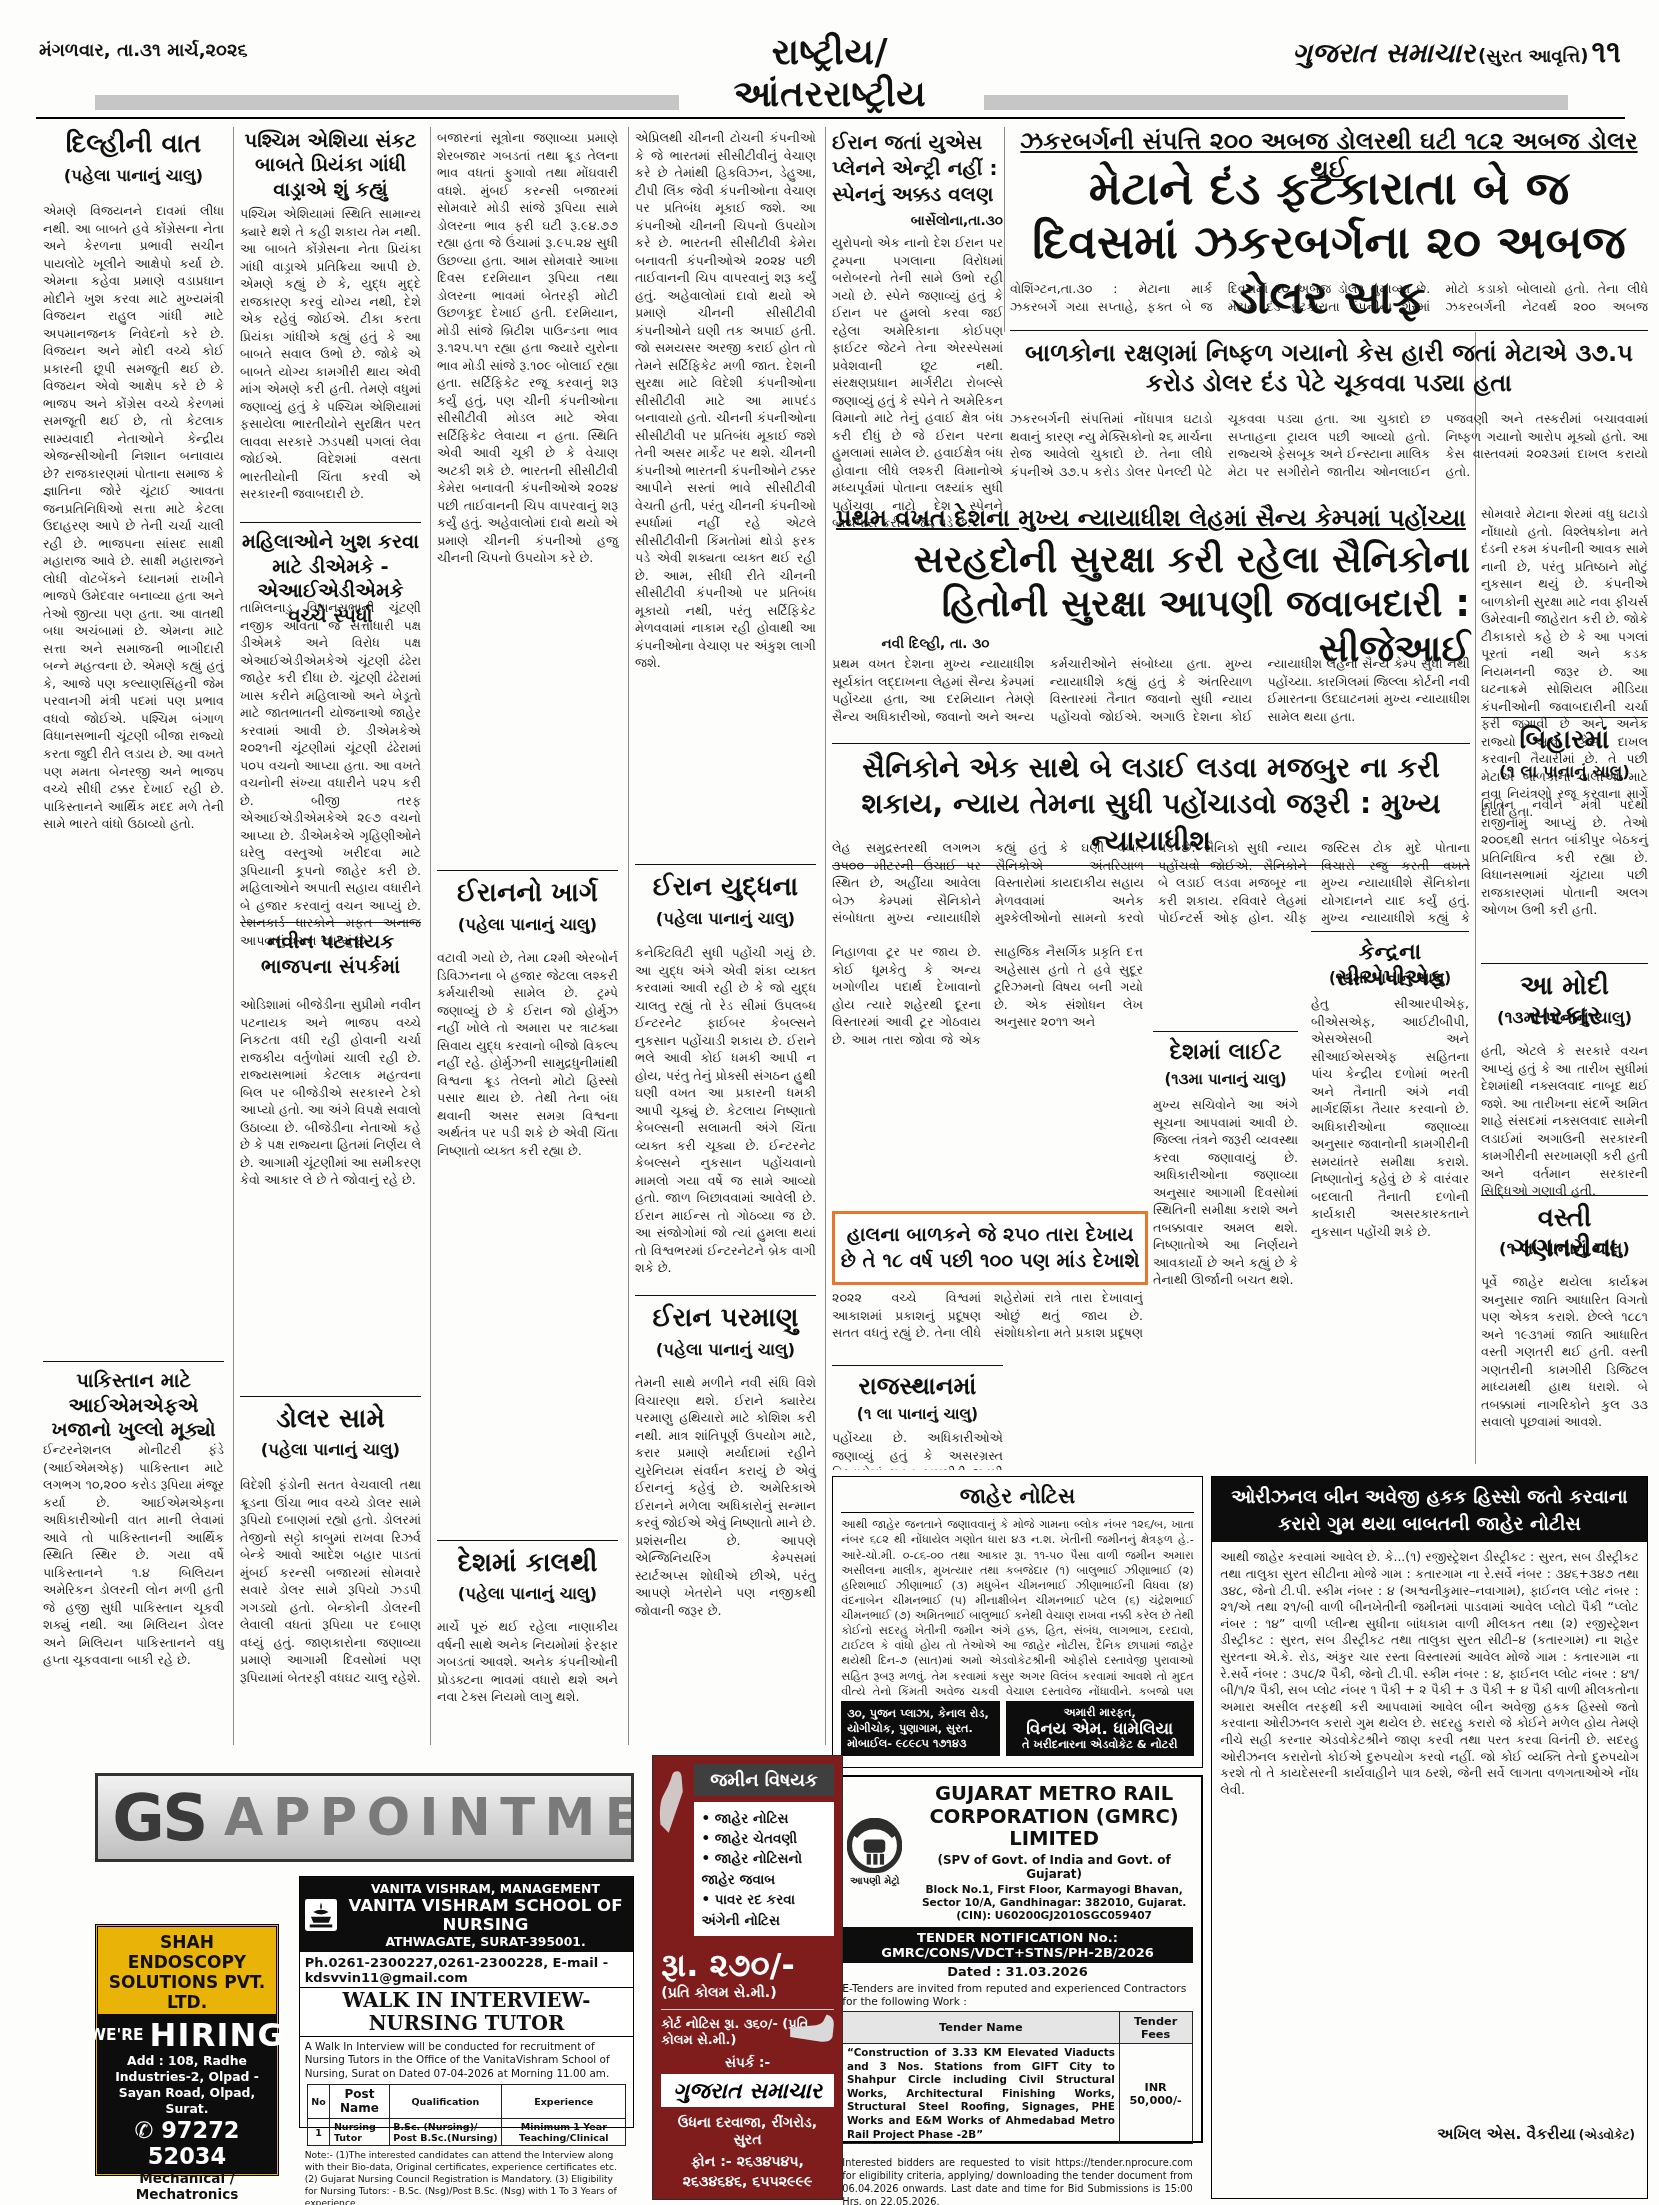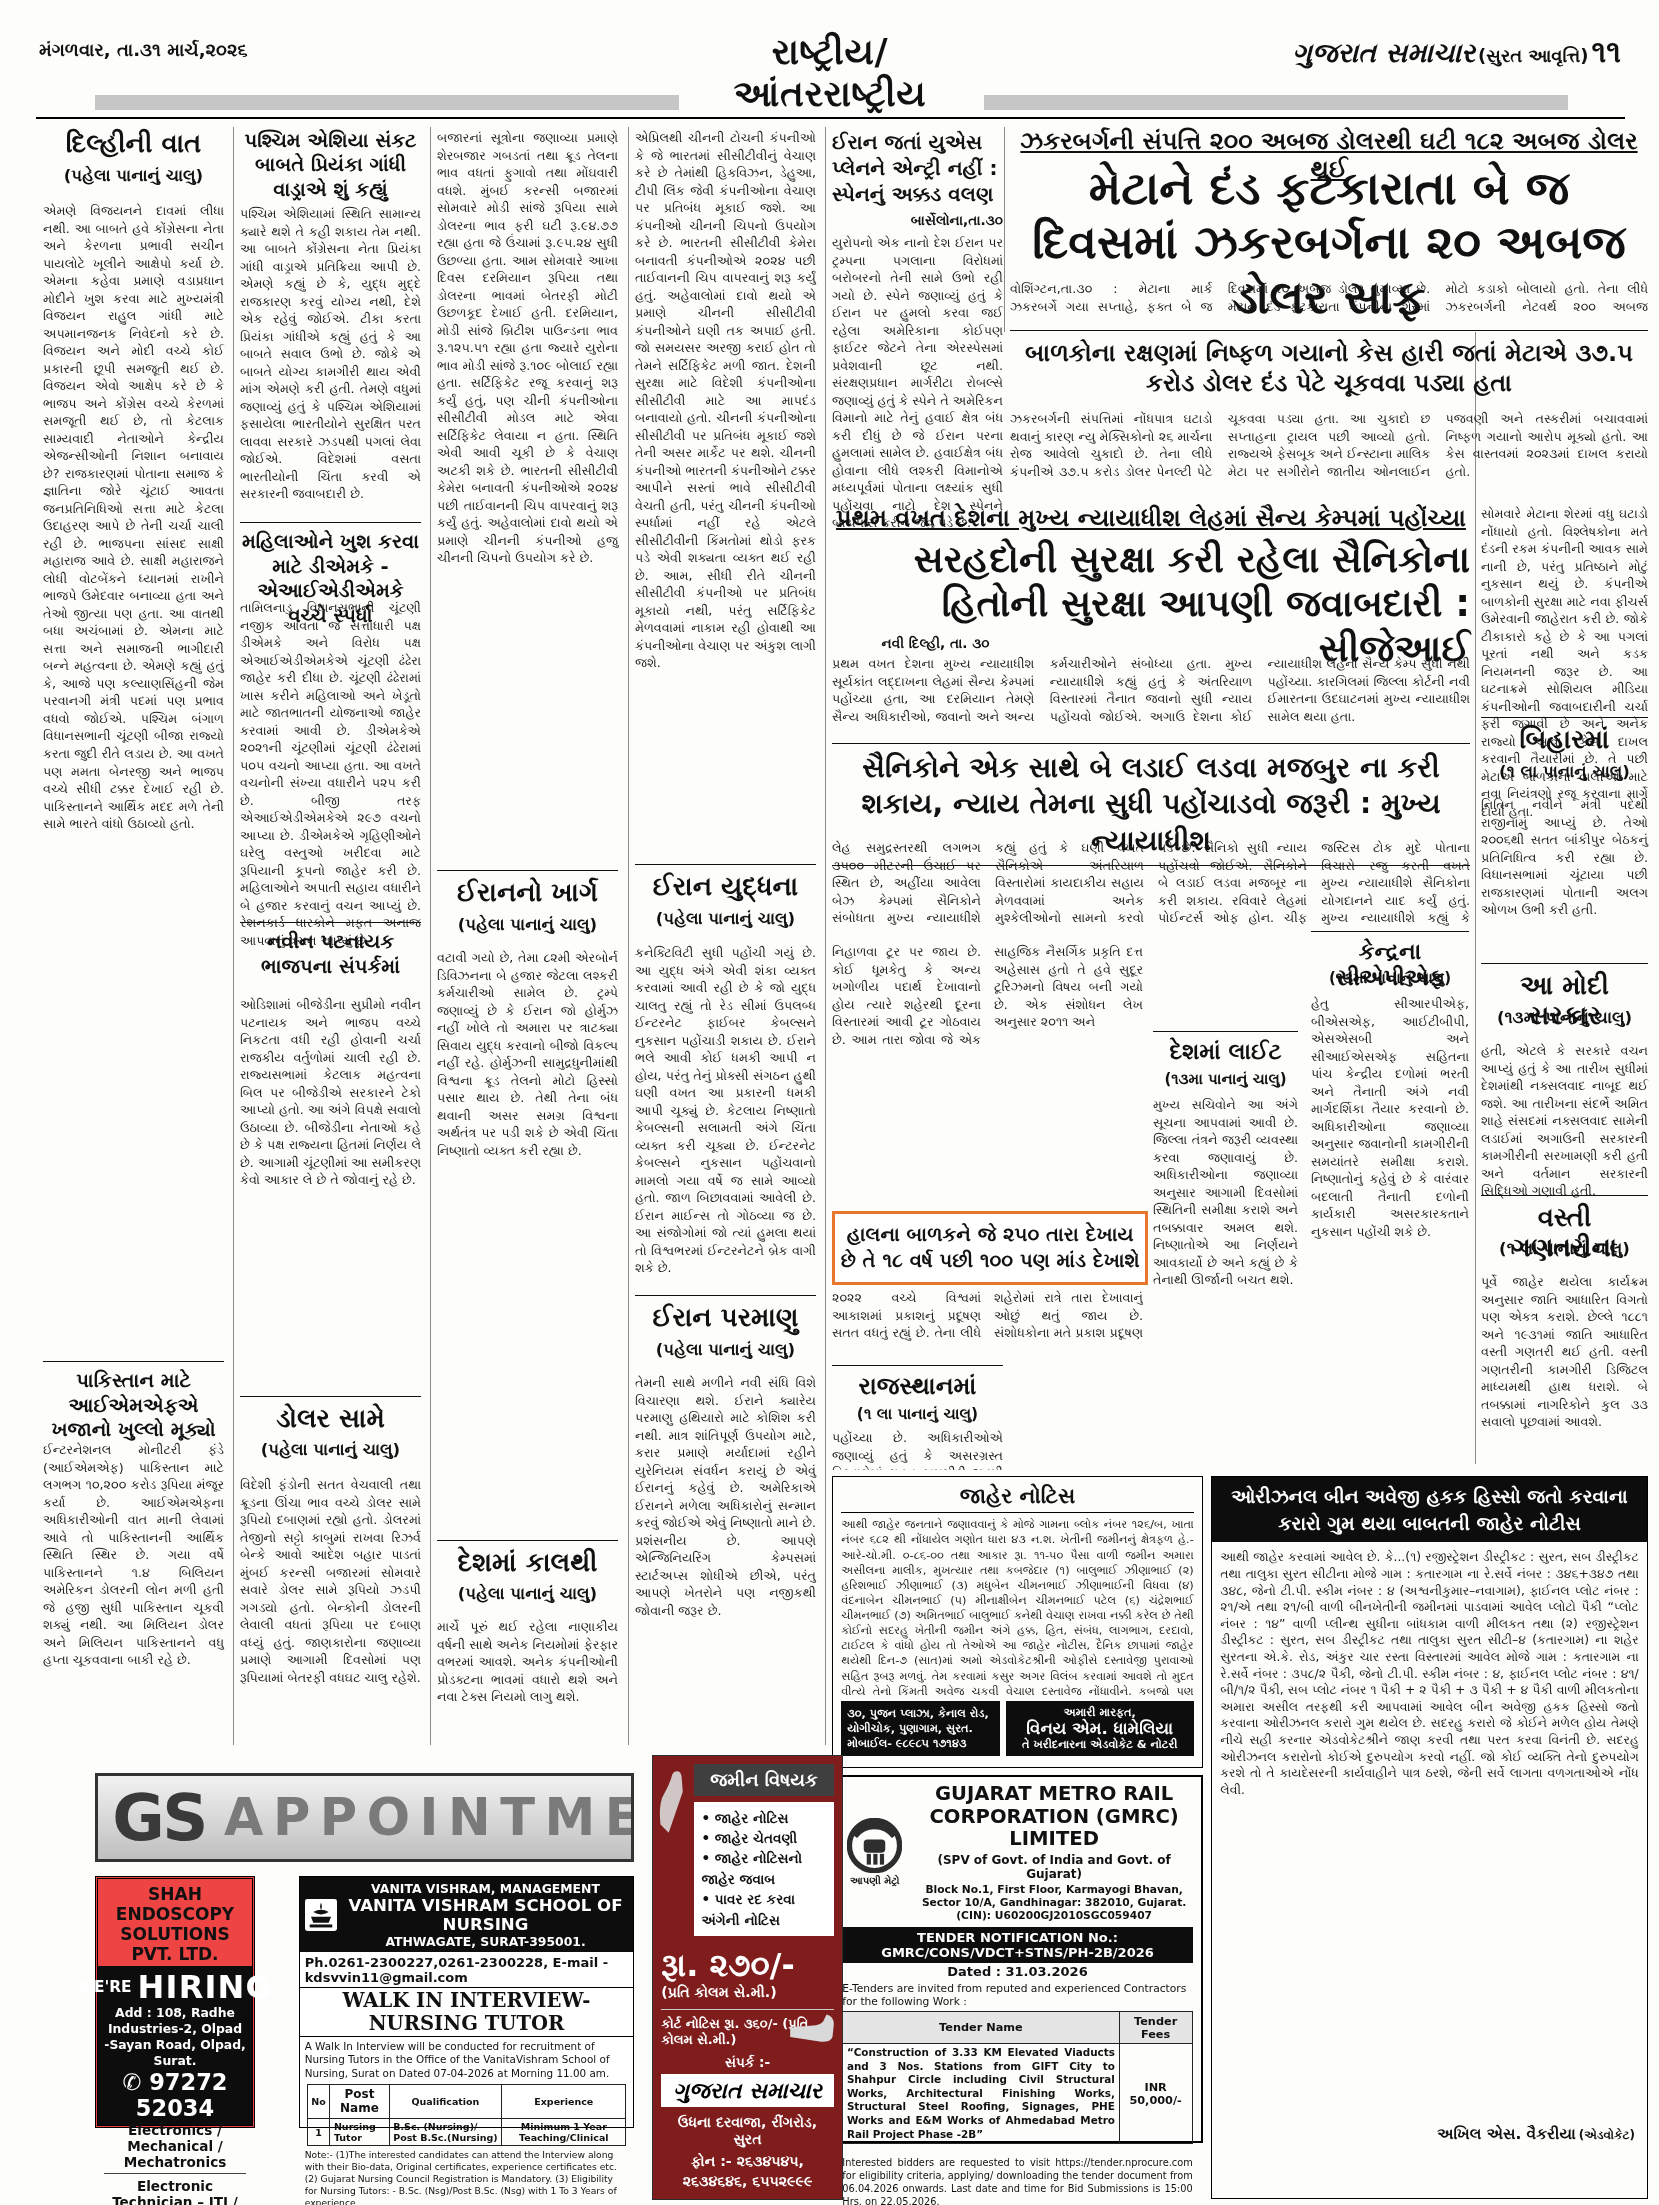--- a/index.html
+++ b/index.html
@@ -60,21 +60,21 @@
   <div class="abs sec-title rule-top" style="left:240px;top:1396px;width:181px;">ડોલર સામે</div>
   <div class="abs sec-cont" style="left:240px;top:1439px;width:181px;">(પહેલા પાનાનું ચાલુ)</div>
   <div class="abs body-txt" style="left:240px;top:1476px;width:181px;height:267px;">વિદેશી ફંડોની સતત વેચવાલી તથા ક્રૂડના ઊંચા ભાવ વચ્ચે ડોલર સામે રૂપિયો દબાણમાં રહ્યો હતો. ડોલરમાં તેજીનો સટ્ટો કાબુમાં રાખવા રિઝર્વ બેન્કે આવો આદેશ બહાર પાડતાં મુંબઈ કરન્સી બજારમાં સોમવારે સવારે ડોલર સામે રૂપિયો ઝડપી ગગડ્યો હતો. બેન્કોની ડોલરની લેવાલી વધતાં રૂપિયા પર દબાણ વધ્યું હતું. જાણકારોના જણાવ્યા પ્રમાણે આગામી દિવસોમાં પણ રૂપિયામાં બેતરફી વધઘટ ચાલુ રહેશે.</div>
 
   <div class="abs body-txt" style="left:437px;top:129px;width:181px;height:735px;">બજારનાં સૂત્રોના જણાવ્યા પ્રમાણે શેરબજાર ગબડતાં તથા ક્રૂડ તેલના ભાવ વધતાં ફુગાવો તથા મોંઘવારી વધશે. મુંબઈ કરન્સી બજારમાં સોમવારે મોડી સાંજે રૂપિયા સામે ડોલરના ભાવ ફરી ઘટી રૂ.૯૪.૭૭ રહ્યા હતા જે ઉંચામાં રૂ.૯૫.૨૪ સુધી ઉછળ્યા હતા. આમ સોમવારે આખા દિવસ દરમિયાન રૂપિયા તથા ડોલરના ભાવમાં બેતરફી મોટી ઉછળકૂદ દેખાઈ હતી. દરમિયાન, મોડી સાંજે બ્રિટીશ પાઉન્ડના ભાવ રૂ.૧૨૫.૫૧ રહ્યા હતા જ્યારે યુરોના ભાવ મોડી સાંજે રૂ.૧૦૯ બોલાઈ રહ્યા હતા. સર્ટિફિકેટ રજૂ કરવાનું શરૂ કર્યું હતું, પણ ચીની કંપનીઓના સીસીટીવી મોડલ માટે એવા સર્ટિફિકેટ લેવાયા ન હતા. સ્થિતિ એવી આવી ચૂકી છે કે વેચાણ અટકી શકે છે. ભારતની સીસીટીવી કેમેરા બનાવતી કંપનીઓએ ૨૦૨૪ પછી તાઈવાનની ચિપ વાપરવાનું શરૂ કર્યું હતું. અહેવાલોમાં દાવો થયો એ પ્રમાણે ચીનની કંપનીઓ હજુ ચીનની ચિપનો ઉપયોગ કરે છે.</div>
   <div class="abs sec-title rule-top" style="left:437px;top:870px;width:181px;">ઈરાનનો ખાર્ગ</div>
   <div class="abs sec-cont" style="left:437px;top:914px;width:181px;">(પહેલા પાનાનું ચાલુ)</div>
   <div class="abs body-txt" style="left:437px;top:949px;width:181px;height:581px;">વટાવી ગયો છે, તેમા ૮૨મી એરબોર્ન ડિવિઝનના બે હજાર જેટલા લશ્કરી કર્મચારીઓ સામેલ છે. ટ્રમ્પે જણાવ્યું છે કે ઈરાન જો હોર્મુઝ નહીં ખોલે તો અમારા પર ત્રાટક્યા સિવાય યુદ્ધ કરવાનો બીજો વિકલ્પ નહીં રહે. હોર્મુઝની સામુદ્રધુનીમાંથી વિશ્વના ક્રૂડ તેલનો મોટો હિસ્સો પસાર થાય છે. તેથી તેના બંધ થવાની અસર સમગ્ર વિશ્વના અર્થતંત્ર પર પડી શકે છે એવી ચિંતા નિષ્ણાતો વ્યક્ત કરી રહ્યા છે.</div>
   <div class="abs sec-title rule-top" style="left:437px;top:1540px;width:181px;text-align:center;">દેશમાં કાલથી</div>
   <div class="abs sec-cont" style="left:437px;top:1583px;width:181px;">(પહેલા પાનાનું ચાલુ)</div>
-  <div class="abs body-txt" style="left:437px;top:1618px;width:181px;height:124px;">માર્ચે પૂરું થઈ રહેલા નાણાકીય વર્ષની સાથે અનેક નિયમોમાં ફેરફાર વભરમાં આવશે. અનેક કંપનીઓની પ્રોડક્ટના ભાવમાં વધારો થશે અને નવા ટેક્સ નિયમો લાગુ થશે.</div>
+  <div class="abs body-txt" style="left:437px;top:1618px;width:181px;height:124px;">માર્ચે પૂરું થઈ રહેલા નાણાકીય વર્ષની સાથે અનેક નિયમોમાં ફેરફાર ગબડતાં આવશે. અનેક કંપનીઓની પ્રોડક્ટના ભાવમાં વધારો થશે અને નવા ટેક્સ નિયમો લાગુ થશે.</div>
 
   <div class="abs body-txt" style="left:635px;top:129px;width:181px;height:729px;">એપ્રિલથી ચીનની ટોચની કંપનીઓ કે જે ભારતમાં સીસીટીવીનું વેચાણ કરે છે તેમાંથી હિકવિઝન, ડેહુઆ, ટીપી લિંક જેવી કંપનીઓના વેચાણ પર પ્રતિબંધ મૂકાઈ જશે. આ કંપનીઓ ચીનની ચિપનો ઉપયોગ કરે છે. ભારતની સીસીટીવી કેમેરા બનાવતી કંપનીઓએ ૨૦૨૪ પછી તાઈવાનની ચિપ વાપરવાનું શરૂ કર્યું હતું. અહેવાલોમાં દાવો થયો એ પ્રમાણે ચીનની સીસીટીવી કંપનીઓને ઘણી તક અપાઈ હતી. જો સમયસર અરજી કરાઈ હોત તો તેમને સર્ટિફિકેટ મળી જાત. દેશની સુરક્ષા માટે વિદેશી કંપનીઓના સીસીટીવી માટે આ માપદંડ બનાવાયો હતો. ચીનની કંપનીઓના સીસીટીવી પર પ્રતિબંધ મૂકાઈ જશે તેની અસર માર્કેટ પર થશે. ચીનની કંપનીઓ ભારતની કંપનીઓને ટક્કર આપીને સસ્તાં ભાવે સીસીટીવી વેચતી હતી, પરંતુ ચીનની કંપનીઓ સ્પર્ધામાં નહીં રહે એટલે સીસીટીવીની કિંમતોમાં થોડો ફરક પડે એવી શક્યતા વ્યક્ત થઈ રહી છે. આમ, સીધી રીતે ચીનની સીસીટીવી કંપનીઓ પર પ્રતિબંધ મૂકાયો નથી, પરંતુ સર્ટિફિકેટ મેળવવામાં નાકામ રહી હોવાથી આ કંપનીઓના વેચાણ પર અંકુશ લાગી જશે.</div>
   <div class="abs sec-title rule-top" style="left:635px;top:864px;width:181px;">ઈરાન યુદ્ધના</div>
   <div class="abs sec-cont" style="left:635px;top:908px;width:181px;">(પહેલા પાનાનું ચાલુ)</div>
   <div class="abs body-txt" style="left:635px;top:944px;width:181px;height:344px;">કનેક્ટિવિટી સુધી પહોંચી ગયું છે. આ યુદ્ધ અંગે એવી શંકા વ્યક્ત કરવામાં આવી રહી છે કે જો યુદ્ધ ચાલતુ રહ્યું તો રેડ સીમાં ઉપલબ્ધ ઈન્ટરનેટ ફાઈબર કેબલ્સને નુકસાન પહોંચાડી શકાય છે. ઈરાને ભલે આવી કોઈ ધમકી આપી ન હોય, પરંતુ તેનું પ્રોક્સી સંગઠન હુથી ઘણી વખત આ પ્રકારની ધમકી આપી ચૂક્યું છે. કેટલાય નિષ્ણાતો કેબલ્સની સલામતી અંગે ચિંતા વ્યક્ત કરી ચૂક્યા છે. ઈન્ટરનેટ કેબલ્સને નુકસાન પહોંચવાનો મામલો ગયા વર્ષે જ સામે આવ્યો હતો. જાળ બિછાવવામાં આવેલી છે. ઈરાન માઈન્સ તો ગોઠવ્યા જ છે. આ સંજોગોમાં જો ત્યાં હુમલા થયાં તો વિશ્વભરમાં ઈન્ટરનેટને બ્રેક વાગી શકે છે.</div>
   <div class="abs sec-title rule-top" style="left:635px;top:1295px;width:181px;">ઈરાન પરમાણુ</div>
   <div class="abs sec-cont" style="left:635px;top:1339px;width:181px;">(પહેલા પાનાનું ચાલુ)</div>
   <div class="abs body-txt" style="left:635px;top:1374px;width:181px;height:320px;">તેમની સાથે મળીને નવી સંધિ વિશે વિચારણા થશે. ઈરાને ક્યારેય પરમાણુ હથિયારો માટે કોશિશ કરી નથી. માત્ર શાંતિપૂર્ણ ઉપયોગ માટે, કરાર પ્રમાણે મર્યાદામાં રહીને યુરેનિયમ સંવર્ધન કરાયું છે એવું ઈરાનનું કહેવું છે. અમેરિકાએ ઈરાનને મળેલા અધિકારોનું સન્માન કરવું જોઈએ એવું નિષ્ણાતો માને છે. પ્રશંસનીય છે. આપણે એન્જિનિયરિંગ કેમ્પસમાં સ્ટાર્ટઅપ્સ શોધીએ છીએ, પરંતુ આપણે ખેતરોને પણ નજીકથી જોવાની જરૂર છે.</div>
 
   <div class="abs" style="left:832px;top:129px;width:171px;font-size:20px;font-weight:bold;line-height:1.3;">ઈરાન જતાં યુએસ પ્લેનને એન્ટ્રી નહીં : સ્પેનનું અક્કડ વલણ</div>
@@ -186,21 +186,21 @@
     <span style="font-size:64px;font-weight:900;color:#3a3a3a;letter-spacing:-2.4px;">GS</span>
     <span style="font-size:51px;font-weight:bold;color:#7a7a7a;letter-spacing:9.5px;margin-left:18px;flex:1;">APPOINTMENTS</span>
     <svg width="56" height="77" viewBox="0 0 95 130">
       <circle cx="48" cy="22" r="16" fill="#3c3c3c"></circle>
       <path d="M20 130 L26 58 Q48 42 70 58 L78 130 Z" fill="#3c3c3c"></path>
       <rect x="40" y="48" width="16" height="50" fill="#cfcfcf"></rect>
       <path d="M44 50 L52 50 L50 84 L46 84 Z" fill="#5a5a5a"></path>
     </svg>
   </div>
 
-  <div class="abs" style="left:95px;top:1876px;width:160px;height:252px;border:3px double #000;box-sizing:border-box;background:#ef4444;">
+  <div class="abs" style="left:95px;top:1924px;width:184px;height:252px;border:3px double #000;box-sizing:border-box;background:#eab308;">
     <div style="text-align:center;font-size:17px;font-weight:900;padding:4.7px 3.6px 2.4px;">SHAH ENDOSCOPY SOLUTIONS PVT. LTD.</div>
     <div class="blackbar" style="display:flex;align-items:center;justify-content:center;gap:6px;padding:2.4px 0;">
       <span style="font-size:15.4px;font-weight:bold;">WE'RE</span>
       <span style="font-size:32px;font-weight:900;letter-spacing:1.2px;">HIRING</span>
     </div>
     <div style="text-align:center;font-size:16.6px;font-weight:900;padding-top:3.6px;">Store and Office Manager</div>
     <div style="text-align:center;font-size:13px;border-bottom:1.2px solid #444;padding-bottom:3.6px;width:85%;margin:0 auto;">Any Graduate</div>
     <div style="text-align:center;font-size:13.6px;font-weight:bold;border-bottom:1.2px solid #444;padding:3.6px 6px;width:85%;margin:0 auto;">QC Engineer - Degree or Diploma Electronics / Mechanical / Mechatronics</div>
     <div style="text-align:center;font-size:13.6px;font-weight:bold;padding:3.6px 6px;">Electronic Technician – ITI / Diploma Electronics</div>
     <div class="blackbar" style="padding:3.6px 6px;position:absolute;bottom:0;left:0;right:0;">

